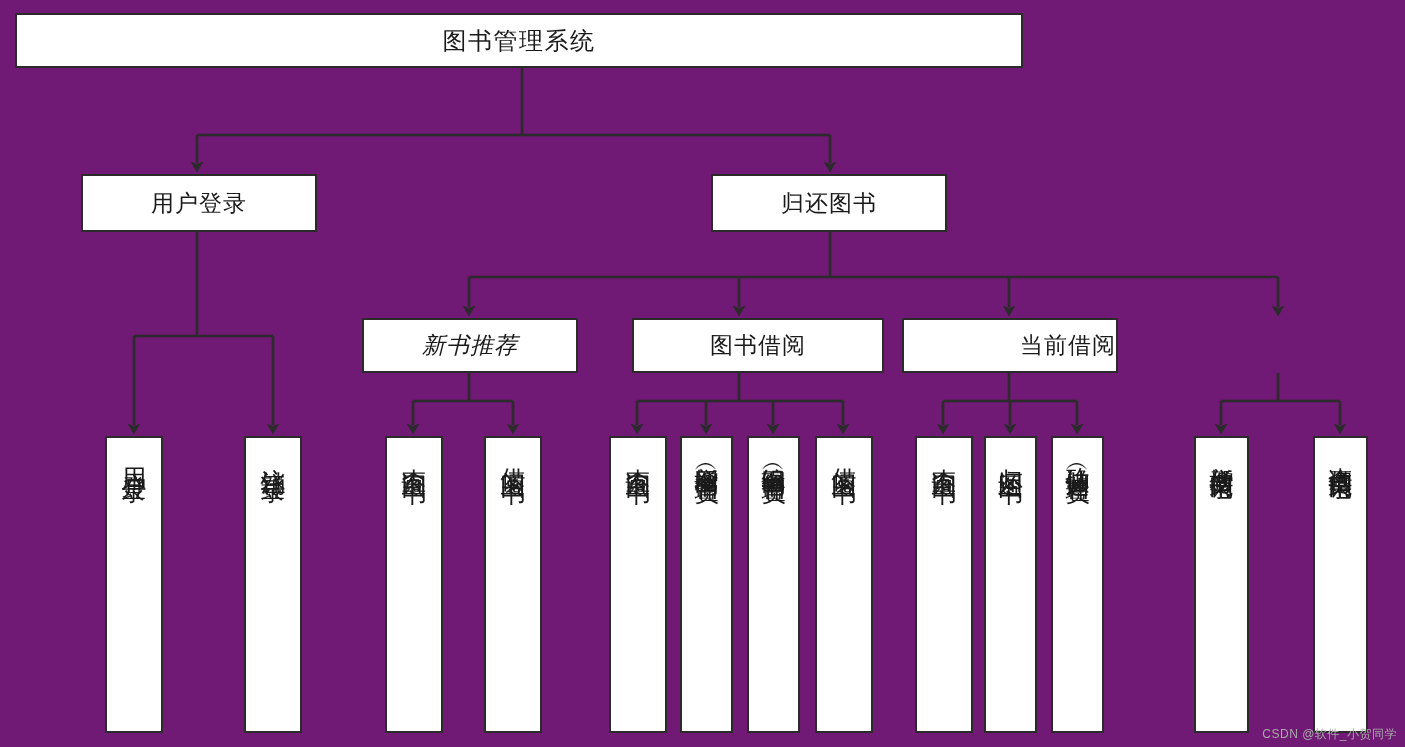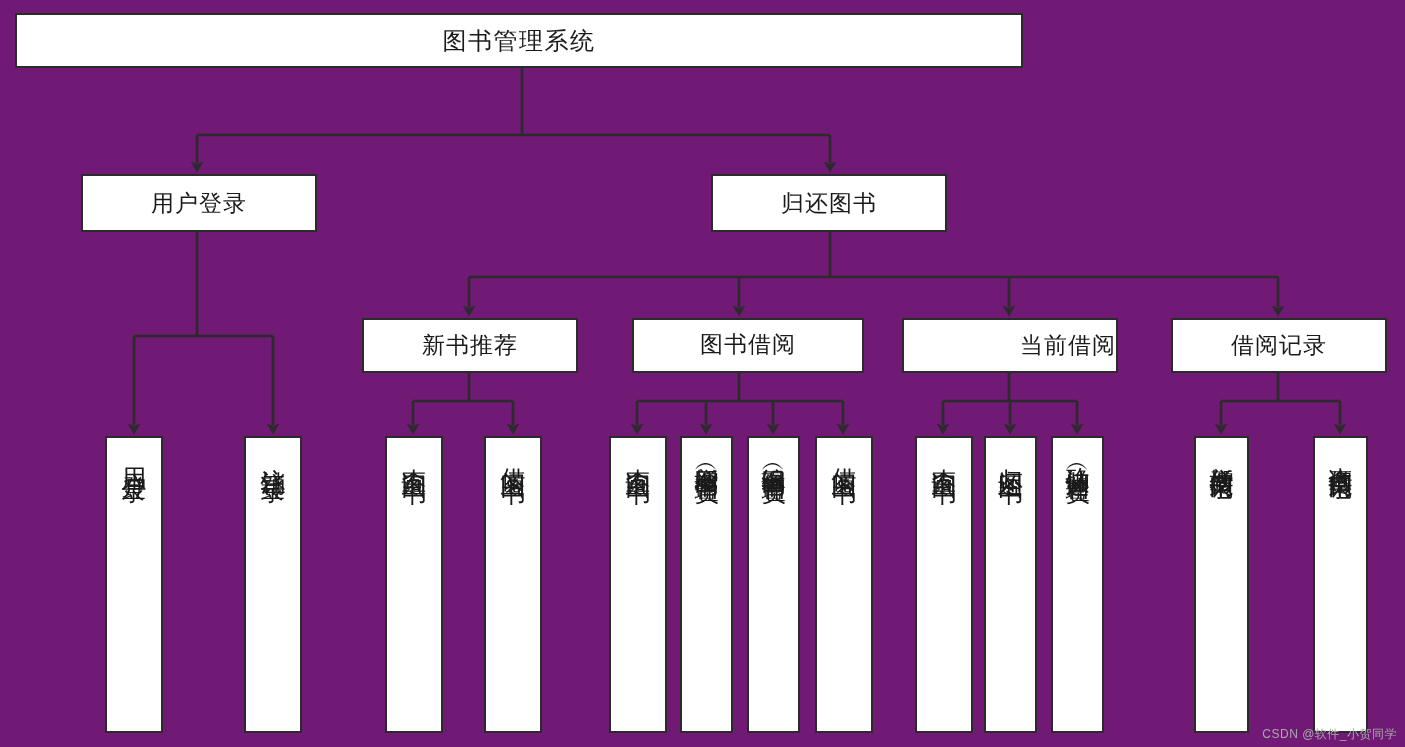--- a/index.html
+++ b/index.html
@@ -139,32 +139,29 @@
     <span class="lbl">图书管理系统</span>
   </div>
 
   <div class="node h" style="left:81px; top:174px; width:236px; height:58px;">
     <span class="lbl">用户登录</span>
   </div>
   <div class="node h" style="left:711px; top:174px; width:236px; height:58px;">
     <span class="lbl">归还图书</span>
   </div>
 
-  <div class="node h" style="left:362px; top:318px; width:216px; height:55px;">
+  <div class="node h" style="left:362px; top:318px; width:216px; height:55px;font-style:italic;">
     <span class="lbl">新书推荐</span>
   </div>
-  <div class="node h" style="left:632px; top:318px; width:232px; height:55px;font-family:Liberation Serif, serif;">
+  <div class="node h" style="left:632px; top:318px; width:252px; height:55px;">
     <span class="lbl">图书借阅</span>
   </div>
   <div class="node h" style="left:902px; top:318px; width:216px; height:55px;justify-content:flex-end;">
     <span class="lbl">当前借阅</span>
   </div>
-  <div class="node h" style="left:1171px; top:318px; width:216px; height:55px;">
-    <span class="lbl">借阅记录</span>
-  </div>
 
   <div class="node v" style="left:105px; top:436px; width:58px; height:297px;">
     <span class="lbl">用户登录</span>
   </div>
   <div class="node v" style="left:244px; top:436px; width:58px; height:297px;">
     <span class="lbl">注销登录</span>
   </div>
 
   <div class="node v" style="left:385px; top:436px; width:58px; height:297px;">
     <span class="lbl">查询图书</span>

